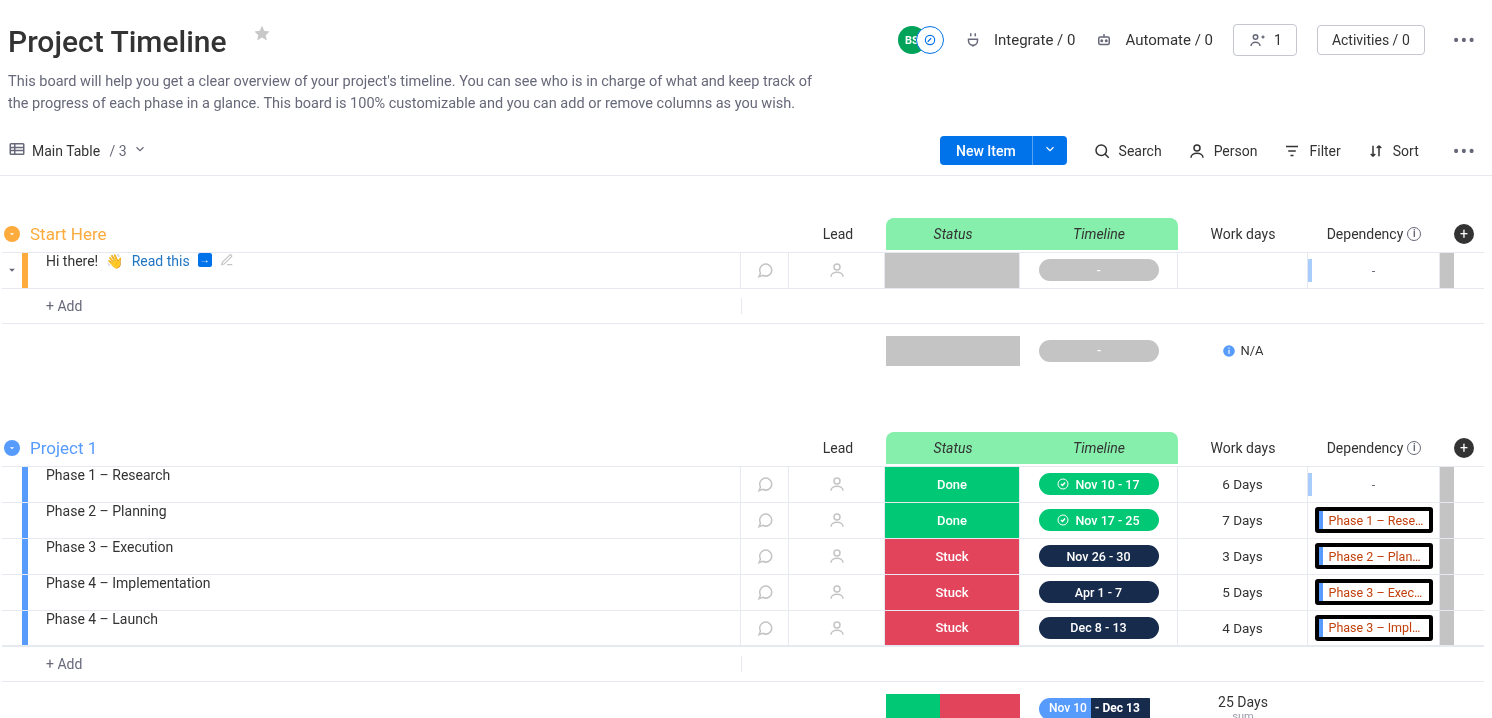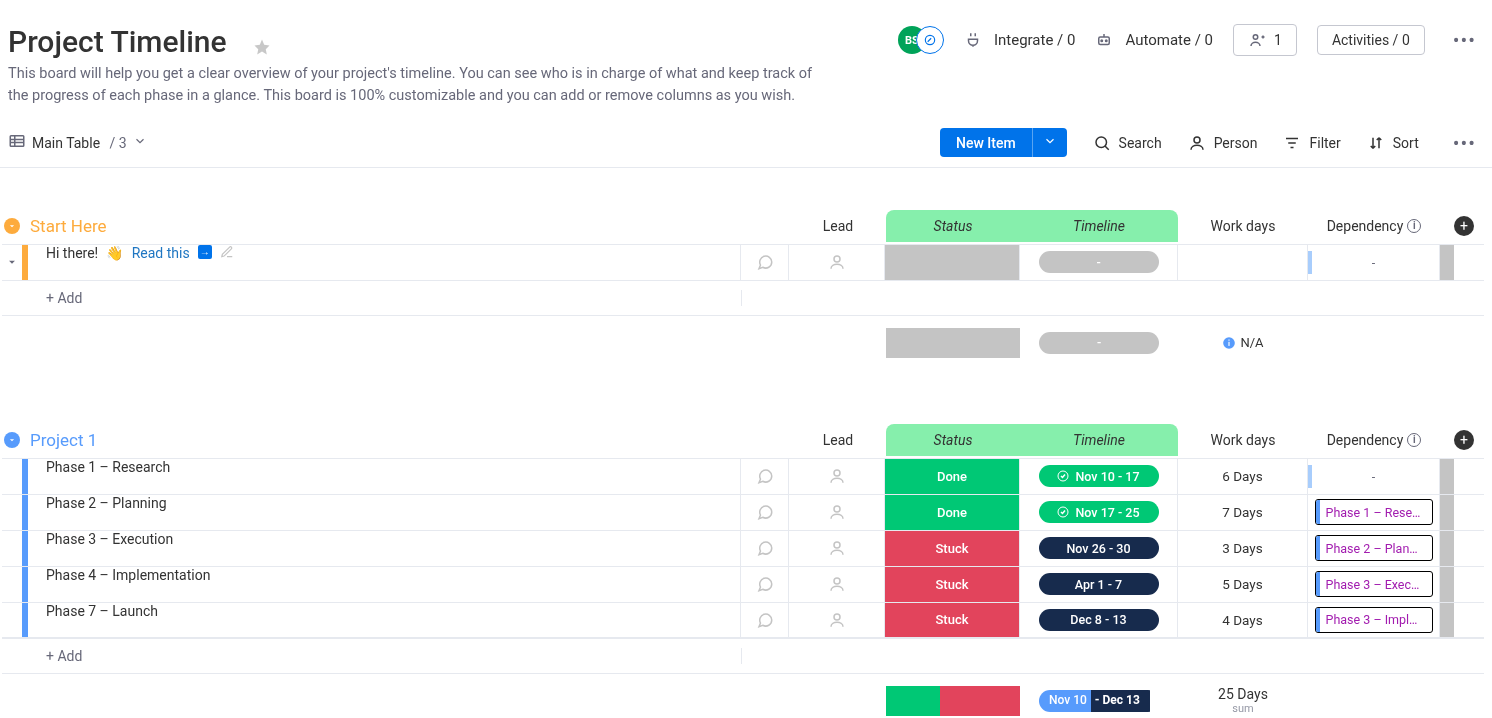--- a/index.html
+++ b/index.html
@@ -2,34 +2,34 @@
 <html><head>
 <meta charset="utf-8">
 <style>
   * { box-sizing: border-box; margin: 0; padding: 0; }
   html, body { font-family: -apple-system, BlinkMacSystemFont, "Segoe UI", Roboto, Helvetica, Arial, sans-serif; background:#fff; color:#333; font-size:14px; }
   body { width:1492px; }
 
   
   .board-header { padding:24px 8px 0 8px; }
   .board-header-top { display:flex; align-items:flex-start; justify-content:space-between; }
-  .board-title-wrap { display:flex; align-items:flex-end; gap:26px; }
+  .board-title-wrap { display:flex; align-items:flex-start; gap:26px; }
   .board-title { font-size:30px; font-weight:500; color:#333; }
   .star-icon { color:#c8c8c8; cursor:pointer; }
 
   .header-right { display:flex; align-items:center; gap:20px; }
   .avatars { position:relative; width:46px; height:30px; }
   .avatar-bs { width:28px; height:28px; border-radius:50%; background:#00a359; color:#fff; font-weight:700; font-size:11px; display:flex; align-items:center; justify-content:center; position:absolute; left:0; top:1px; }
   .avatar-outline { width:28px; height:28px; border-radius:50%; border:1.5px solid #0073ea; color:#0073ea; background:#fff; display:flex; align-items:center; justify-content:center; position:absolute; left:18px; top:1px; }
 
   .hdr-btn { display:flex; align-items:center; gap:12px; color:#333; cursor:pointer; font-size:15px; }
   .pill-btn { border:1px solid #c5c7d0; border-radius:4px; padding:6px 14px; display:flex; align-items:center; gap:8px; cursor:pointer; background:#fff; }
   .menu-dots { color:#676879; cursor:pointer; padding:4px 8px; font-size:20px; letter-spacing:1px; }
 
-  .board-desc { margin-top:4px; max-width:820px; color:#676879; font-size:14.5px; line-height:1.5; }
+  .board-desc { margin-top:12px; max-width:820px; color:#676879; font-size:14.5px; line-height:1.5; }
 
   
   .toolbar { display:flex; align-items:center; justify-content:space-between; padding:20px 8px 8px 8px; border-bottom:1px solid #e6e9ef; }
   .tool-left { display:flex; align-items:center; gap:6px; color:#333; }
   .tool-left .table-icon { color:#676879; }
   .tool-left .count { color:#676879; }
   .chev { color:#676879; cursor:pointer; }
 
   .tool-right { display:flex; align-items:center; gap:26px; }
   .new-item { background:#0073ea; color:#fff; border-radius:4px; display:flex; align-items:center; font-weight:500; }
@@ -82,21 +82,21 @@
   .timeline-cell { width:158px; display:flex; align-items:center; justify-content:center; border-right:1px solid #e6e9ef; }
   .tl-pill { height:22px; border-radius:12px; padding:0 14px; display:flex; align-items:center; justify-content:center; color:#fff; font-size:12.5px; font-weight:500; gap:6px; min-width:120px; }
   .tl-grey { background:#c4c4c4; }
   .tl-green { background:#00c875; }
   .tl-navy { background:#172b4d; }
 
   .work-cell { width:130px; display:flex; align-items:center; justify-content:center; border-right:1px solid #e6e9ef; font-size:13.5px; color:#333; }
   .dep-cell { width:132px; display:flex; align-items:center; justify-content:center; border-right:1px solid #e6e9ef; padding:0 4px; }
   .edge-cell { width:14px; }
 
-  .dep-chip { display:flex; align-items:center; height:26px; border:1px solid #000000; border-radius:3px; width:118px; overflow:hidden; font-size:12.5px; color:#a21caf; }
+  .dep-chip { display:flex; align-items:center; height:26px; border:4px solid #000000; border-radius:3px; width:118px; overflow:hidden; font-size:12.5px; color:#c2410c; }
   .dep-chip .dep-bar { width:4px; height:100%; background:#579bfc; margin-right:6px; }
   .dep-chip.empty { border:none; justify-content:center; color:#676879; }
 
   .row-first .dep-cell { position:relative; }
   .row-first .dep-cell::before { content:""; position:absolute; left:0; top:6px; bottom:6px; width:4px; background:#a8cdfc; }
 
   .lead-avatar, .conv-icon { color:#c4c4c4; }
 
   .add-row { display:flex; align-items:center; height:36px; border-top:1px solid #e6e9ef; border-bottom:1px solid #e6e9ef; }
   .add-row .item-name { color:#676879; }
@@ -525,21 +525,21 @@
               <span style="white-space:nowrap;overflow:hidden;text-overflow:ellipsis">Phase 3 – Exec…</span>
             </div>
           </div>
     <div class="edge-cell" style="background:#c4c4c4"></div>
     <div class="add-col"></div>
   </div>
         <div class="row">
     <div class="row-gutter"></div>
     <div class="color-bar" style="background:#579bfc"></div>
     <div class="item-name">
-            <span>Phase 7 – Launch</span>
+            <span>Phase 4 – Launch</span>
           </div>
     <div class="conv">
       <svg class="svg-icon conv-icon" viewBox="0 0 24 24" fill="none" stroke="currentColor" stroke-width="2">
               <path d="M21 12a8 8 0 01-12 7l-5 2 2-5a8 8 0 1115-4z"></path>
             </svg>
     </div>
     <div class="lead-cell">
       <svg class="svg-icon lead-avatar" viewBox="0 0 24 24" fill="none" stroke="currentColor" stroke-width="2">
               <circle cx="12" cy="8" r="4"></circle>
               <path d="M4 21c0-4 4-6 8-6s8 2 8 6"></path>

